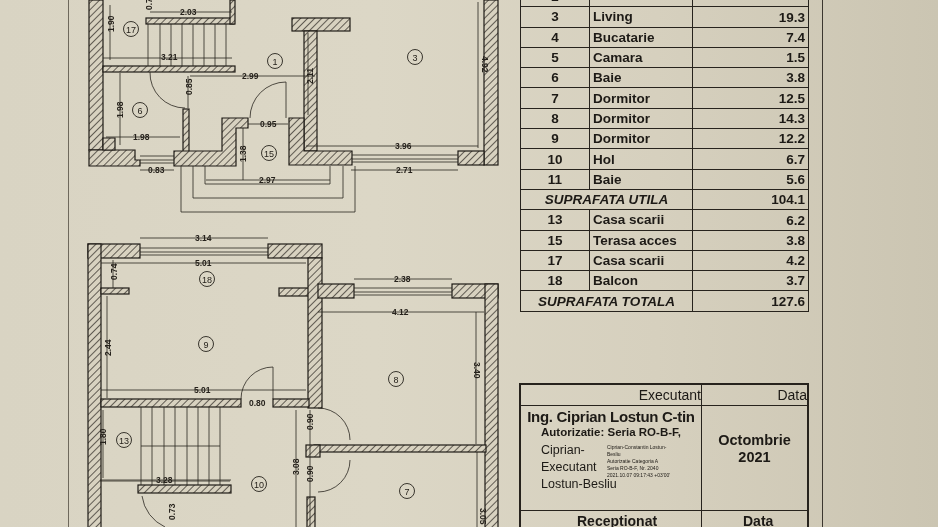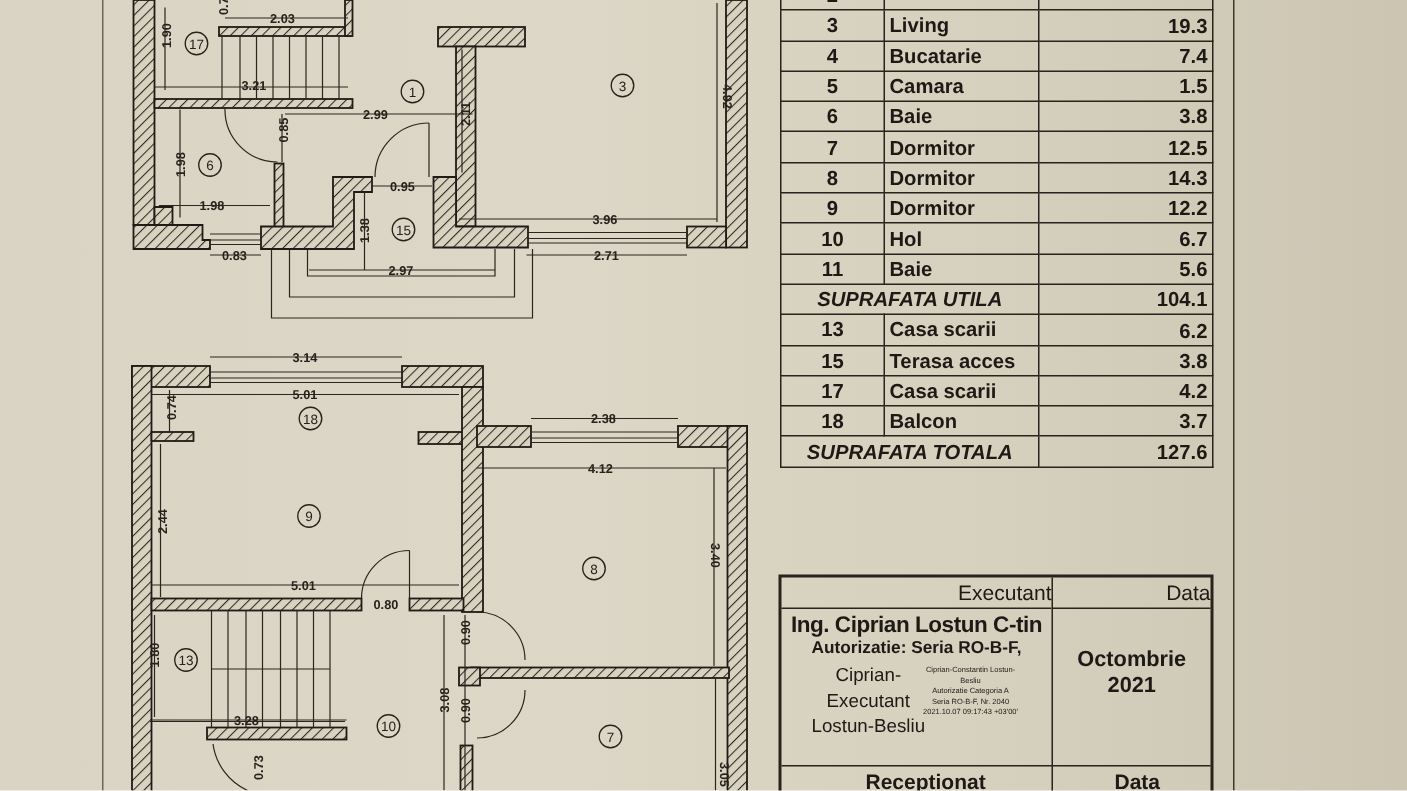--- a/index.html
+++ b/index.html
@@ -25,21 +25,21 @@
   td.c-name { width:96px; }
   td.c-area { text-align:right; vertical-align:bottom; }
   td.total { text-align:center; font-size:14px;font-style:italic; }
   .stamp { position:absolute; left:519px; top:383px; width:290px; height:150px; border:2px solid #27231d; box-sizing:border-box; }
   .stamp .col-l { position:absolute; left:0; top:0; width:180px; height:150px; border-right:1.5px solid #27231d; }
   .stamp .hdr { height:20px; border-bottom:1.5px solid #27231d; text-align:right; font-size:14px; font-weight:normal; line-height:20px;padding-left:22px; }
   .stamp .col-r { position:absolute; left:181px; top:0; right:0; height:150px; }
   .eng { text-align:center; font-weight:bold; }
   .eng .name { font-size:15px; margin-top:2px; letter-spacing:-0.3px; }
   .eng .auth { font-size:11.5px; line-height:14px; }
-  .sig { position:relative; height:56px;text-align:center; }
+  .sig { position:relative; height:56px; }
   .sig .big { position:absolute; left:20px; top:3px; font-size:12.5px; line-height:17px; font-weight:normal; }
   .sig .small { position:absolute; left:86px; top:5px; font-size:5px; line-height:7px; font-weight:normal; width:80px; }
   .date-val { text-align:center; font-size:14.5px; font-weight:bold; line-height:17px; margin-top:26px; }
   .bottom-row { position:absolute; left:0; top:125px; width:100%; height:25px; border-top:1.5px solid #27231d; }
   .bottom-row .h { position:absolute; top:2px; font-size:14px; font-weight:bold; }
 </style>
 </head>
 <body>
 
 <div class="page-edge"></div>

